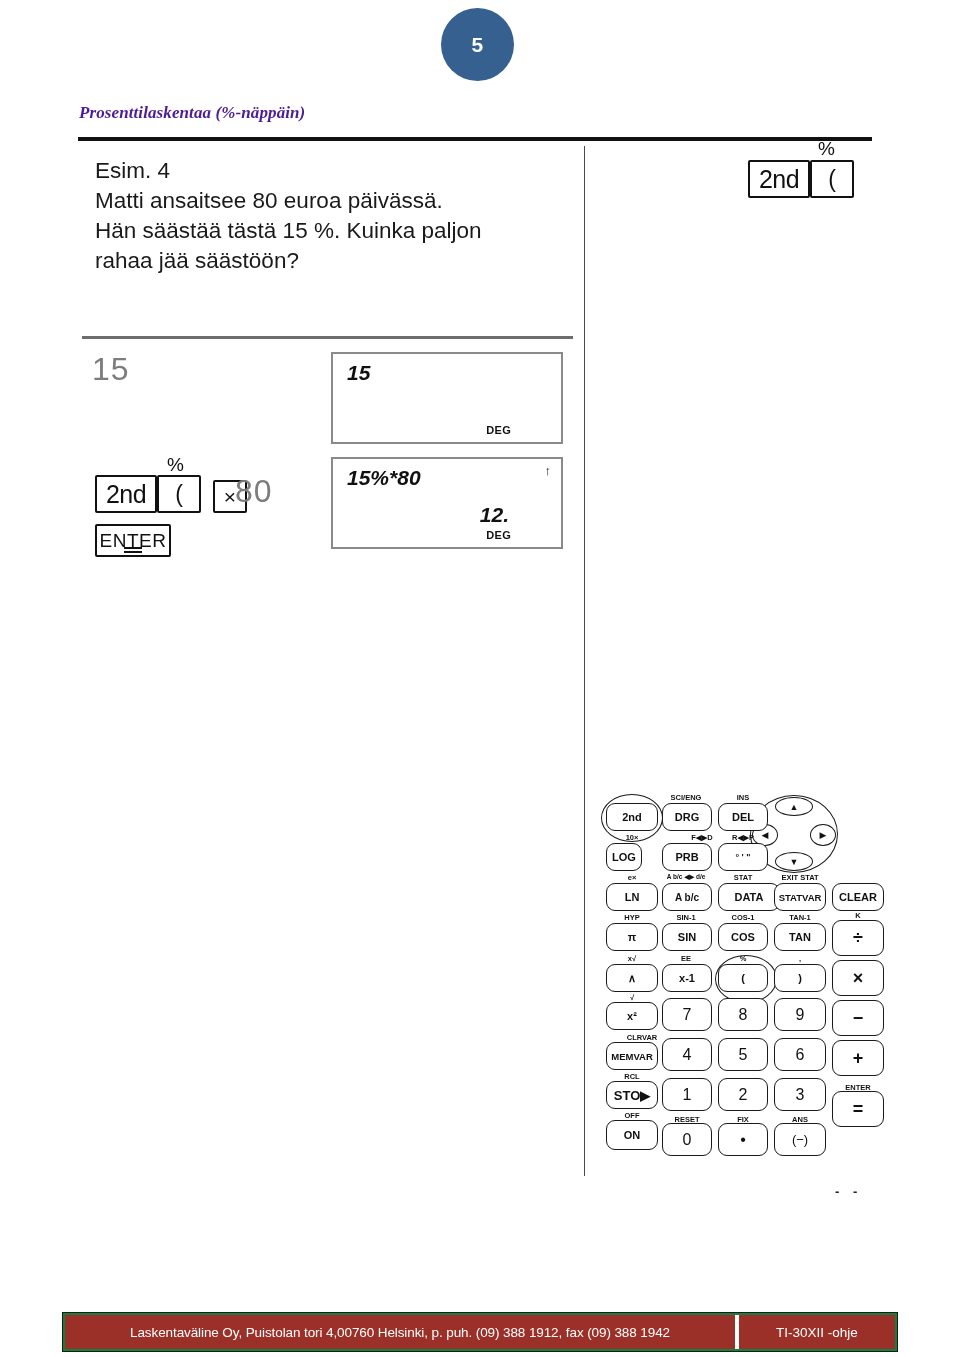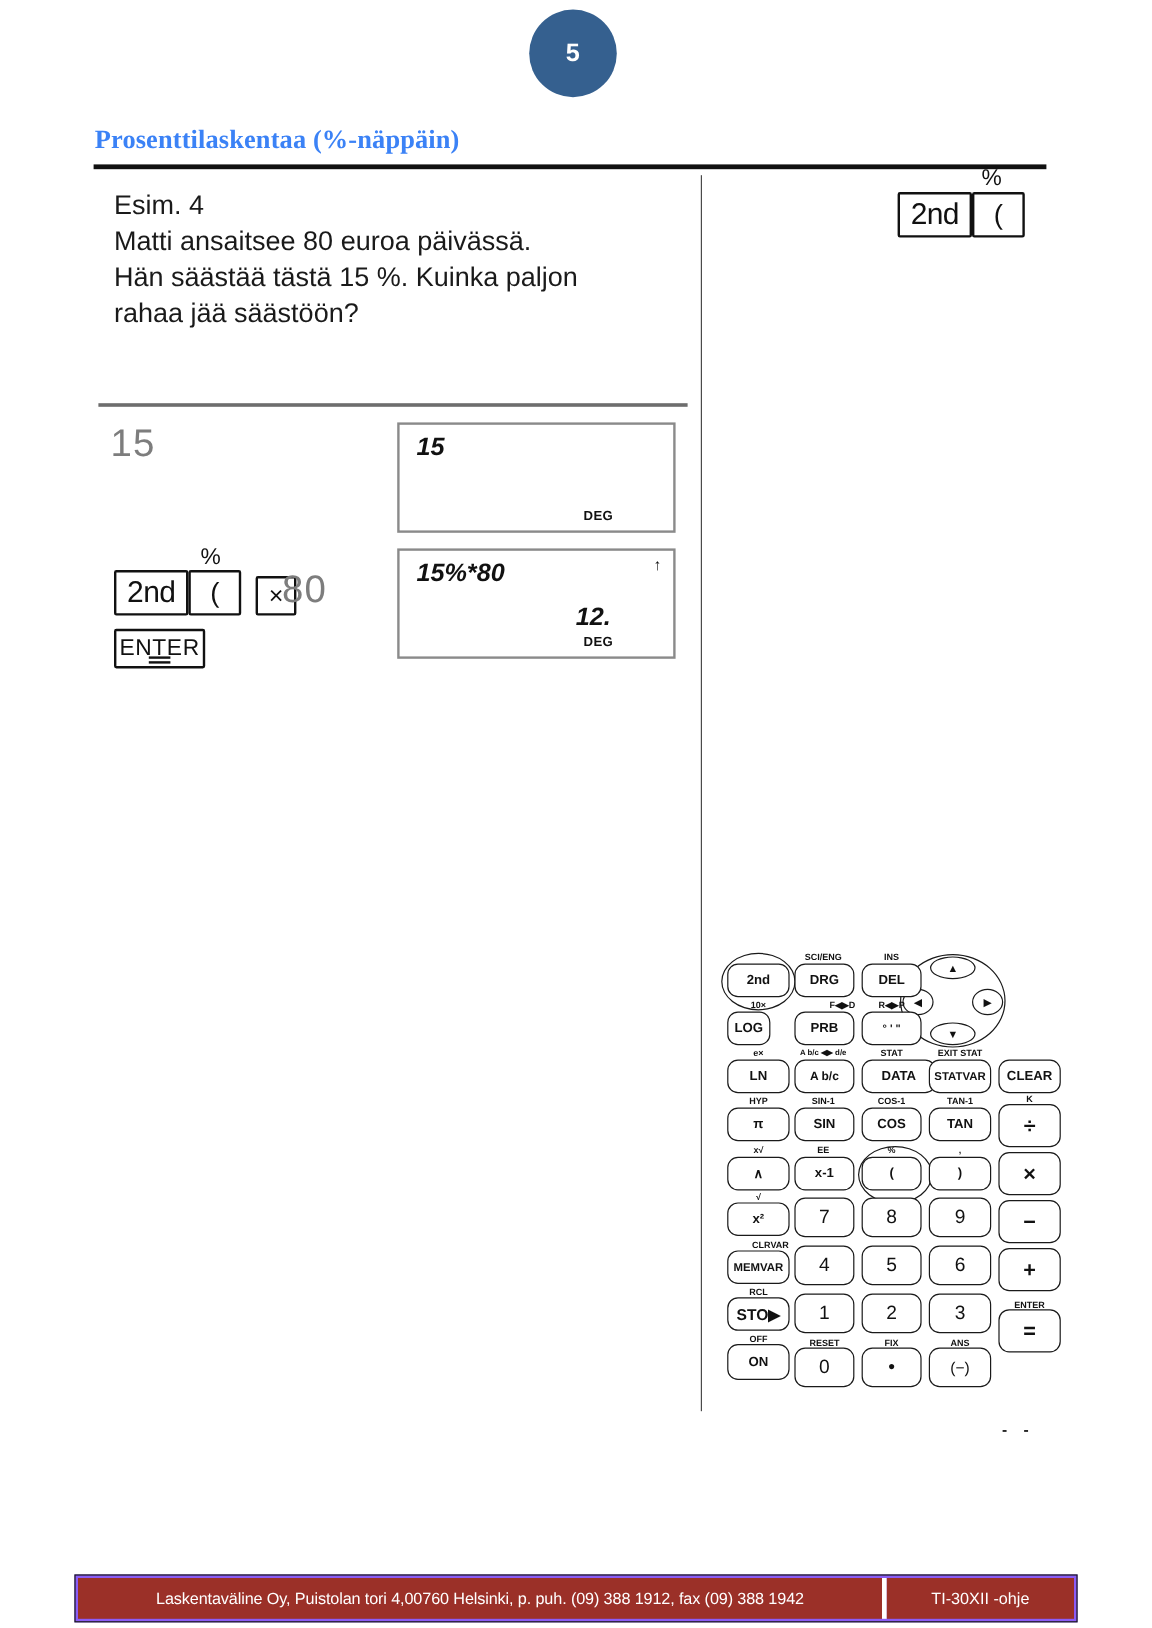--- a/index.html
+++ b/index.html
@@ -33,25 +33,26 @@
     justify-content: center;
     letter-spacing: .5px;
   }
 
   
   .doc-title {
     position: absolute;
     left: 79px;
     top: 103px;
     font-family: "Liberation Serif", serif;
-    font-size: 22px;
+    font-size: 17px;
     font-weight: bold;
-    color: #3b82f6;
+    color: #4c1d95;
     letter-spacing: .1px;
     white-space: nowrap;
+    font-style: italic;
   }
   .title-rule {
     position: absolute;
     left: 78px;
     top: 137px;
     width: 794px;
     height: 4px;
     background: #111111;
   }
 
@@ -235,21 +236,21 @@
   }
 
   
   .footer-outline {
     position: absolute;
     left: 62px; top: 1312px;
     width: 836px; height: 40px;
     border: 1.5px solid #1a1a1a;
     box-sizing: border-box;
     display: flex;
-    background: #8b5cf6;
+    background: #15803d;
     padding: 2px;
   }
   .footer-main {
     flex: 1;
     background: #9B3028;
     color: #ffffff;
     display: flex;
     align-items: center;
     justify-content: center;
     font-family: "Liberation Sans", sans-serif;

